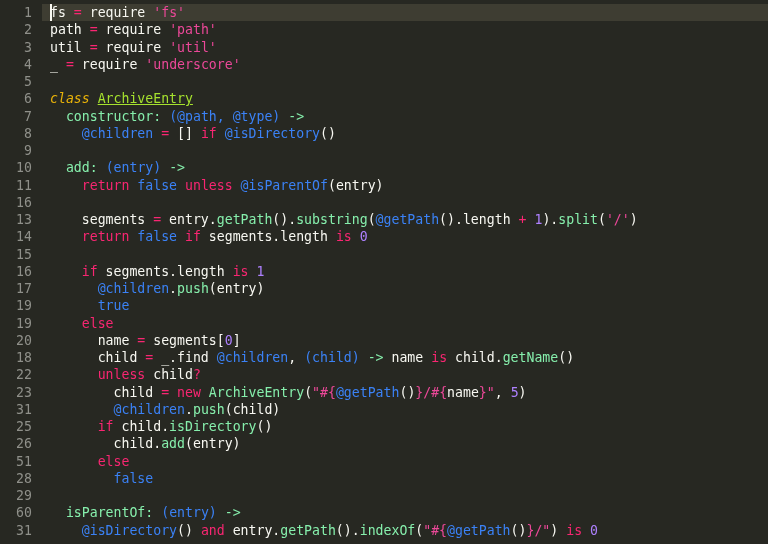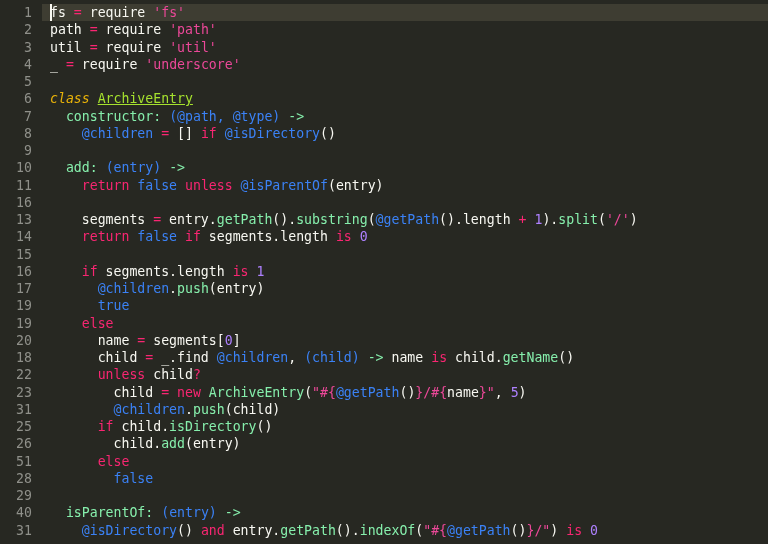--- a/index.html
+++ b/index.html
@@ -50,17 +50,17 @@
       <div>20</div>
       <div>18</div>
       <div>22</div>
       <div>23</div>
       <div>31</div>
       <div>25</div>
       <div>26</div>
       <div>51</div>
       <div>28</div>
       <div>29</div>
-      <div>40</div>
+      <div>60</div>
       <div>31</div>
     </div>
   <div class="code" id="code"><div class="row"><span class="t-nm">fs </span><span class="t-op">=</span><span class="t-nm"> require </span><span class="t-str">'fs'</span></div><div class="row"><span class="t-nm">path </span><span class="t-op">=</span><span class="t-nm"> require </span><span class="t-str">'path'</span></div><div class="row"><span class="t-nm">util </span><span class="t-op">=</span><span class="t-nm"> require </span><span class="t-str">'util'</span></div><div class="row"><span class="t-nm">_ </span><span class="t-op">=</span><span class="t-nm"> require </span><span class="t-str">'underscore'</span></div><div class="row"><span></span></div><div class="row"><span class="t-fs">class </span><span class="t-cls">ArchiveEntry</span></div><div class="row"><span class="t-nm">  </span><span class="t-fn">constructor</span><span class="t-fn">:</span><span class="t-nm"> </span><span class="t-par">(@path, @type)</span><span class="t-nm"> </span><span class="t-fn">-&gt;</span></div><div class="row"><span class="t-nm">    </span><span class="t-par">@children</span><span class="t-nm"> </span><span class="t-op">=</span><span class="t-nm"> [] </span><span class="t-op">if</span><span class="t-nm"> </span><span class="t-par">@isDirectory</span><span class="t-nm">()</span></div><div class="row"><span></span></div><div class="row"><span class="t-nm">  </span><span class="t-fn">add</span><span class="t-fn">:</span><span class="t-nm"> </span><span class="t-par">(entry)</span><span class="t-nm"> </span><span class="t-fn">-&gt;</span></div><div class="row"><span class="t-nm">    </span><span class="t-op">return</span><span class="t-nm"> </span><span class="t-bool">false</span><span class="t-nm"> </span><span class="t-op">unless</span><span class="t-nm"> </span><span class="t-par">@isParentOf</span><span class="t-nm">(entry)</span></div><div class="row"><span></span></div><div class="row"><span class="t-nm">    segments </span><span class="t-op">=</span><span class="t-nm"> entry.</span><span class="t-fn">getPath</span><span class="t-nm">().</span><span class="t-fn">substring</span><span class="t-nm">(</span><span class="t-par">@getPath</span><span class="t-nm">().length </span><span class="t-op">+</span><span class="t-nm"> </span><span class="t-num">1</span><span class="t-nm">).</span><span class="t-fn">split</span><span class="t-nm">(</span><span class="t-str">'/'</span><span class="t-nm">)</span></div><div class="row"><span class="t-nm">    </span><span class="t-op">return</span><span class="t-nm"> </span><span class="t-bool">false</span><span class="t-nm"> </span><span class="t-op">if</span><span class="t-nm"> segments.length </span><span class="t-op">is</span><span class="t-nm"> </span><span class="t-num">0</span></div><div class="row"><span></span></div><div class="row"><span class="t-nm">    </span><span class="t-op">if</span><span class="t-nm"> segments.length </span><span class="t-op">is</span><span class="t-nm"> </span><span class="t-num">1</span></div><div class="row"><span class="t-nm">      </span><span class="t-par">@children</span><span class="t-nm">.</span><span class="t-fn">push</span><span class="t-nm">(entry)</span></div><div class="row"><span class="t-nm">      </span><span class="t-bool">true</span></div><div class="row"><span class="t-nm">    </span><span class="t-op">else</span></div><div class="row"><span class="t-nm">      name </span><span class="t-op">=</span><span class="t-nm"> segments[</span><span class="t-num">0</span><span class="t-nm">]</span></div><div class="row"><span class="t-nm">      child </span><span class="t-op">=</span><span class="t-nm"> _.find </span><span class="t-par">@children</span><span class="t-nm">, </span><span class="t-par">(child)</span><span class="t-nm"> </span><span class="t-fn">-&gt;</span><span class="t-nm"> name </span><span class="t-op">is</span><span class="t-nm"> child.</span><span class="t-fn">getName</span><span class="t-nm">()</span></div><div class="row"><span class="t-nm">      </span><span class="t-op">unless</span><span class="t-nm"> child</span><span class="t-op">?</span></div><div class="row"><span class="t-nm">        child </span><span class="t-op">=</span><span class="t-nm"> </span><span class="t-op">new</span><span class="t-nm"> </span><span class="t-fn">ArchiveEntry</span><span class="t-nm">(</span><span class="t-str">"#{</span><span class="t-par">@getPath</span><span class="t-nm">()</span><span class="t-str">}/#{</span><span class="t-nm">name</span><span class="t-str">}"</span><span class="t-nm">, </span><span class="t-num">5</span><span class="t-nm">)</span></div><div class="row"><span class="t-nm">        </span><span class="t-par">@children</span><span class="t-nm">.</span><span class="t-fn">push</span><span class="t-nm">(child)</span></div><div class="row"><span class="t-nm">      </span><span class="t-op">if</span><span class="t-nm"> child.</span><span class="t-fn">isDirectory</span><span class="t-nm">()</span></div><div class="row"><span class="t-nm">        child.</span><span class="t-fn">add</span><span class="t-nm">(entry)</span></div><div class="row"><span class="t-nm">      </span><span class="t-op">else</span></div><div class="row"><span class="t-nm">        </span><span class="t-bool">false</span></div><div class="row"><span></span></div><div class="row"><span class="t-nm">  </span><span class="t-fn">isParentOf</span><span class="t-fn">:</span><span class="t-nm"> </span><span class="t-par">(entry)</span><span class="t-nm"> </span><span class="t-fn">-&gt;</span></div><div class="row"><span class="t-nm">    </span><span class="t-par">@isDirectory</span><span class="t-nm">() </span><span class="t-op">and</span><span class="t-nm"> entry.</span><span class="t-fn">getPath</span><span class="t-nm">().</span><span class="t-fn">indexOf</span><span class="t-nm">(</span><span class="t-str">"#{</span><span class="t-par">@getPath</span><span class="t-nm">()</span><span class="t-str">}/"</span><span class="t-nm">) </span><span class="t-op">is</span><span class="t-nm"> </span><span class="t-num">0</span></div></div>
 </div>
 
 </body></html>

